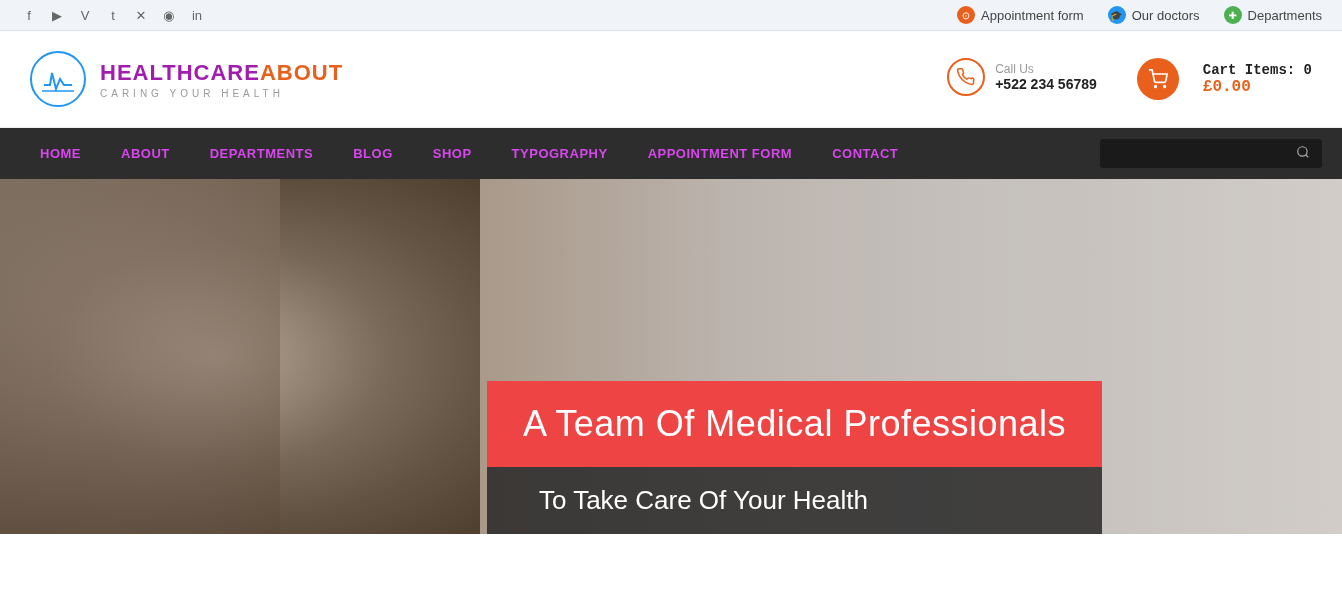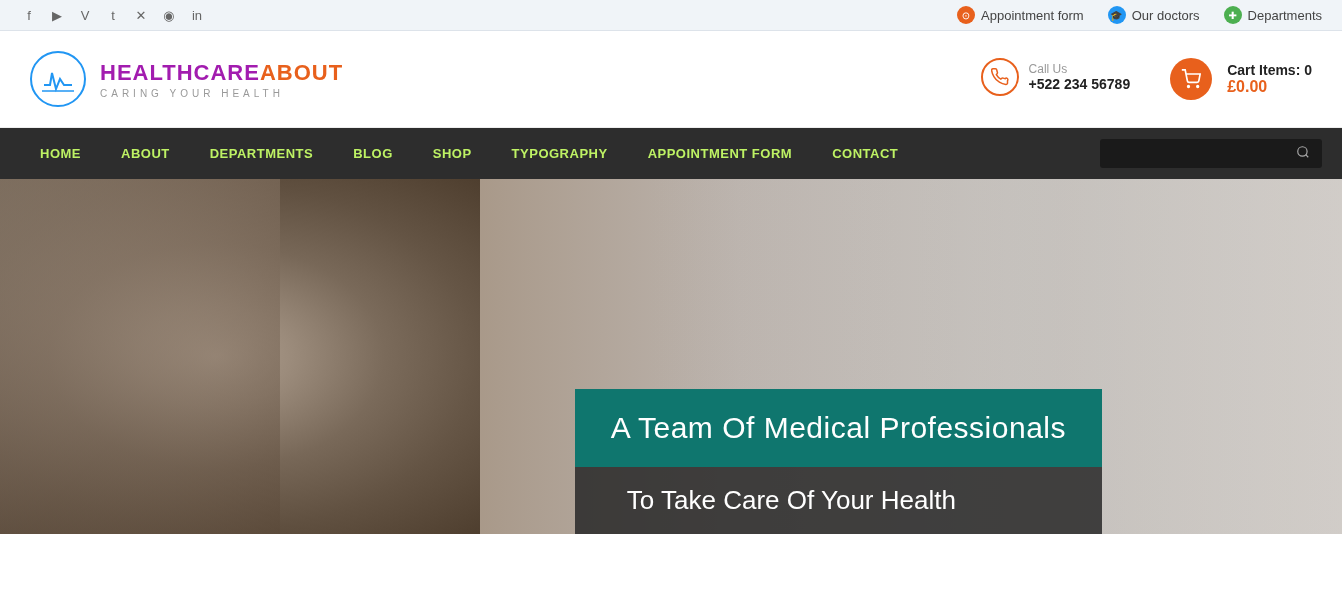--- a/index.html
+++ b/index.html
@@ -118,21 +118,22 @@
       color: #999;
     }
     .contact-value {
       font-size: 14px;
       font-weight: 700;
       color: #222;
     }
     .cart-area {
       display: flex;
       align-items: center;
-      gap: 15px;
+      gap: 24px;
+      font-family: Liberation Mono, monospace;
     }
     .cart-icon-wrap {
       width: 42px;
       height: 42px;
       background: #e8601c;
       border-radius: 50%;
       display: flex;
       align-items: center;
       justify-content: center;
       color: white;
@@ -155,21 +156,21 @@
       display: flex;
       align-items: center;
       padding: 0 20px;
     }
     .nav-items {
       display: flex;
       flex: 1;
       align-items: center;
     }
     .nav-item {
-      color: #bef264;
+      color: #d946ef;
       font-size: 13px;
       font-weight: 700;
       letter-spacing: 0.5px;
       padding: 18px 20px;
       cursor: pointer;
       text-transform: uppercase;
       white-space: nowrap;
     }
     .nav-search {
       display: flex;
@@ -215,24 +216,24 @@
     
     .hero-overlay {
       position: absolute;
       bottom: 0;
       right: 240px;
       display: flex;
       flex-direction: column;
       align-items: flex-start;
     }
     .hero-title-box {
-      background: #0f766e;
+      background: #ef4444;
       padding: 22px 36px;
       color: white;
-      font-size: 30px;
+      font-size: 36px;
       font-weight: 400;
       letter-spacing: 0.5px;
     }
     .hero-subtitle-box {
       background: rgba(40, 40, 40, 0.85);
       padding: 18px 52px;
       color: white;
       font-size: 26px;
       font-weight: 400;
       width: 100%;

